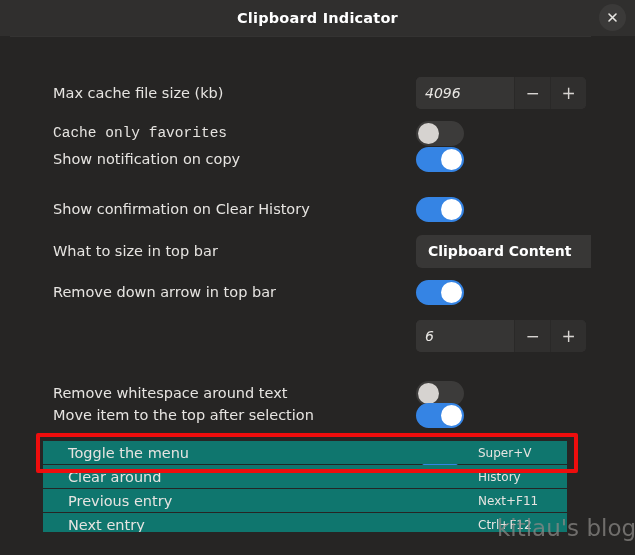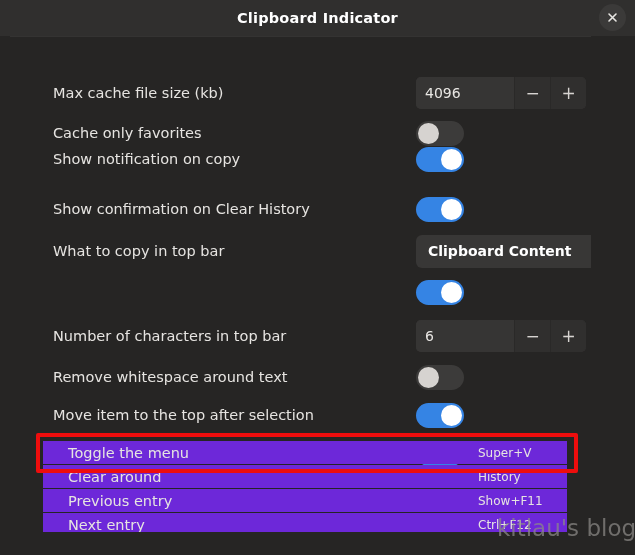--- a/index.html
+++ b/index.html
@@ -80,20 +80,21 @@
   .toggle.off .knob { left: 2px; background: #d6d3d0; }
 
   
   .spin {
     position: absolute; left: 406px;
     width: 170px; height: 32px;
     display: flex; align-items: stretch;
     background: #363534;
     border-radius: 5px;
     overflow: hidden;
+    font-style: italic;
   }
   .spin .value {
     flex: 1 1 auto;
     display: flex; align-items: center;
     padding-left: 9px;
     color: #e9e7e4;
     font-size: 14px;
     background: #363534;
     cursor: text;
   }
@@ -128,21 +129,21 @@
     width: 0; height: 0;
     border-left: 5px solid transparent;
     border-right: 5px solid transparent;
     border-top: 6px solid #ffffff;
   }
 
   
   .shortcut-row {
     position: absolute;
     left: 33px; width: 524px; height: 23px;
-    background: #6d28d9;
+    background: #0f766e;
   }
   .shortcut-row .sc-name {
     position: absolute; left: 25px; top: 50%;
     transform: translateY(-50%);
     color: #e6e4e1;
     font-size: 14.5px;
     white-space: nowrap;
   }
   .shortcut-row .sc-accel {
     position: absolute; left: 435px; top: 50%;
@@ -192,59 +193,59 @@
     <div class="topline"></div>
     <div id="rows-host">
         <div class="row" style="top: 38px;">
           <span class="row-label">Max cache file size (kb)</span>
           <div class="spin">
             <div class="value">4096</div>
             <div class="sbtn">−</div>
             <div class="sbtn">+</div>
           </div>
         </div>
-        <div class="row" style="top: 78px;">
+        <div class="row" style="top: 78px; font-family: Liberation Mono, monospace;">
           <span class="row-label">Cache only favorites</span>
           <div class="toggle off">
             <div class="knob"></div>
           </div>
         </div>
         <div class="row" style="top: 104px;">
           <span class="row-label">Show notification on copy</span>
           <div class="toggle on">
             <div class="knob"></div>
           </div>
         </div>
         <div class="row" style="top: 154px;">
           <span class="row-label">Show confirmation on Clear History</span>
           <div class="toggle on">
             <div class="knob"></div>
           </div>
         </div>
         <div class="row" style="top: 196px;">
-          <span class="row-label">What to copy in top bar</span>
+          <span class="row-label">What to size in top bar</span>
           <div class="dropdown">
             <span class="dd-label">Clipboard Content</span>
             <span class="caret"></span>
           </div>
         </div>
         <div class="row" style="top: 237px;">
+          <span class="row-label">Remove down arrow in top bar</span>
           <div class="toggle on">
             <div class="knob"></div>
           </div>
         </div>
         <div class="row" style="top: 281px;">
-          <span class="row-label">Number of characters in top bar</span>
           <div class="spin">
             <div class="value">6</div>
             <div class="sbtn">−</div>
             <div class="sbtn">+</div>
           </div>
         </div>
-        <div class="row" style="top: 322px;">
+        <div class="row" style="top: 338px;">
           <span class="row-label">Remove whitespace around text</span>
           <div class="toggle off">
             <div class="knob"></div>
           </div>
         </div>
         <div class="row" style="top: 360px;">
           <span class="row-label">Move item to the top after selection</span>
           <div class="toggle on">
             <div class="knob"></div>
           </div>
@@ -260,21 +261,21 @@
         <div class="shortcut-row" style="top: 405px;">
           <span class="sc-name">Toggle the menu</span>
           <span class="sc-accel">Super+V</span>
         </div>
         <div class="shortcut-row" style="top: 429px;">
           <span class="sc-name">Clear around</span>
           <span class="sc-accel">History</span>
         </div>
         <div class="shortcut-row" style="top: 453px;">
           <span class="sc-name">Previous entry</span>
-          <span class="sc-accel">Show+F11</span>
+          <span class="sc-accel">Next+F11</span>
         </div>
         <div class="shortcut-row" style="top: 477px;">
           <span class="sc-name">Next entry</span>
           <span class="sc-accel">Ctrl+F12</span>
         </div>
       </div>
   </div>
 
   <div class="redbox"></div>
 

